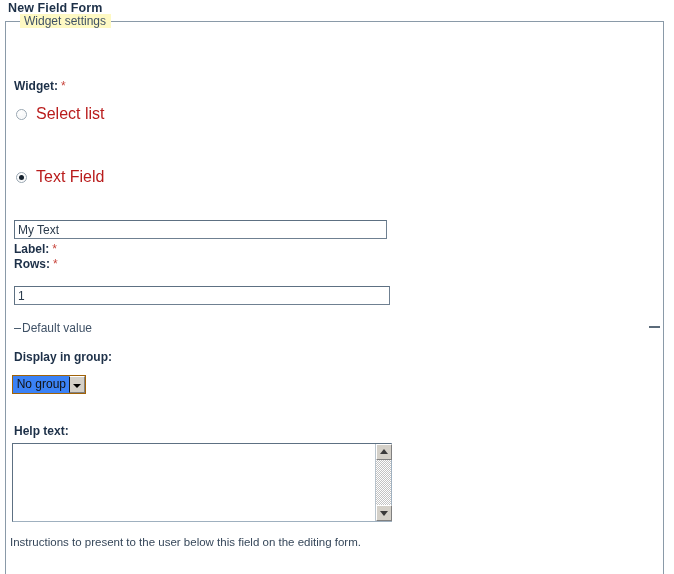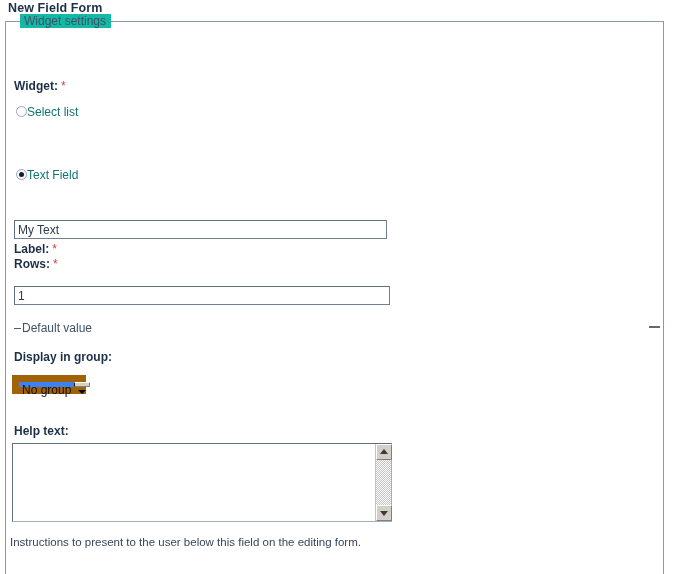--- a/index.html
+++ b/index.html
@@ -42,21 +42,21 @@
     width: 659px;
     height: 570px;
     border: 1px solid #8a9aa8;
     box-sizing: border-box;
     background: #ffffff;
   }
   .outer-legend {
     position: absolute;
     left: 14px;
     top: -8px;
-    background: #14b8a6;
+    background: #fef9c3;
     padding: 0 5px 0 4px;
     font-size: 12px;
     color: #3f5166;
     white-space: nowrap;
   }
 
   
   .fs-body {
     position: absolute;
     left: 0;
@@ -115,22 +115,23 @@
     position: absolute;
     left: 2px;
     top: 2px;
     width: 5px;
     height: 5px;
     border-radius: 50%;
     background: #14202c;
   }
   .radio-label {
     display: inline-block;
-    font-size: 12px;
-    color: #0f766e;
+    margin-left: 9px;
+    font-size: 16px;
+    color: #b91c1c;
     vertical-align: 0px;
   }
 
   
   .text-input {
     position: absolute;
     box-sizing: border-box;
     border: 1px solid #6f8091;
     border-top-color: #5d7082;
     border-left-color: #5d7082;
@@ -162,21 +163,21 @@
     position: absolute;
     width: 11px;
     height: 0;
     border-top: 2px solid #5b6b7a;
   }
 
   
   .select-wrap {
     position: absolute;
     box-sizing: border-box;
-    border: 7px solid #a16207;
+    border: 1px solid #a16207;
     background: #3b82f6;
     height: 19px;
     display: flex;
     align-items: stretch;
     text-align: right;
   }
   .select-text {
     flex: 1 1 auto;
     font-size: 12px;
     color: #121212;

